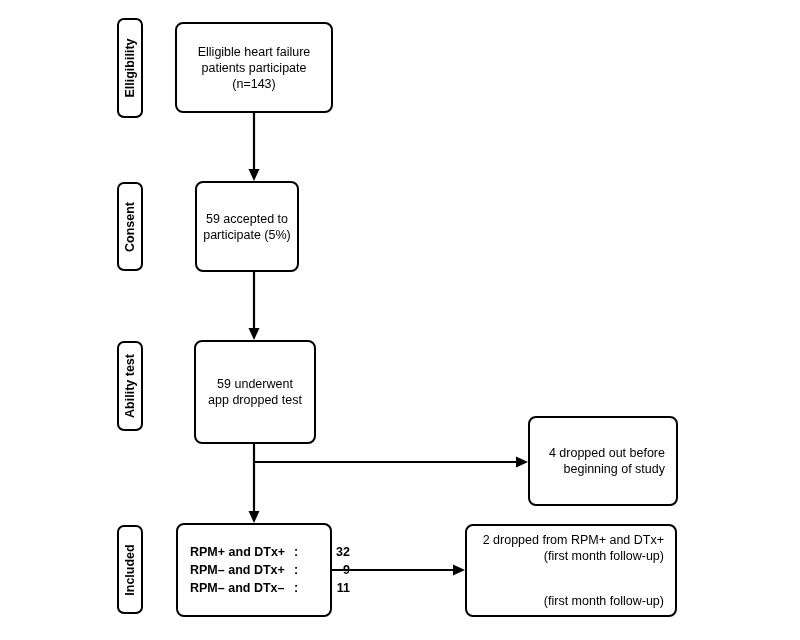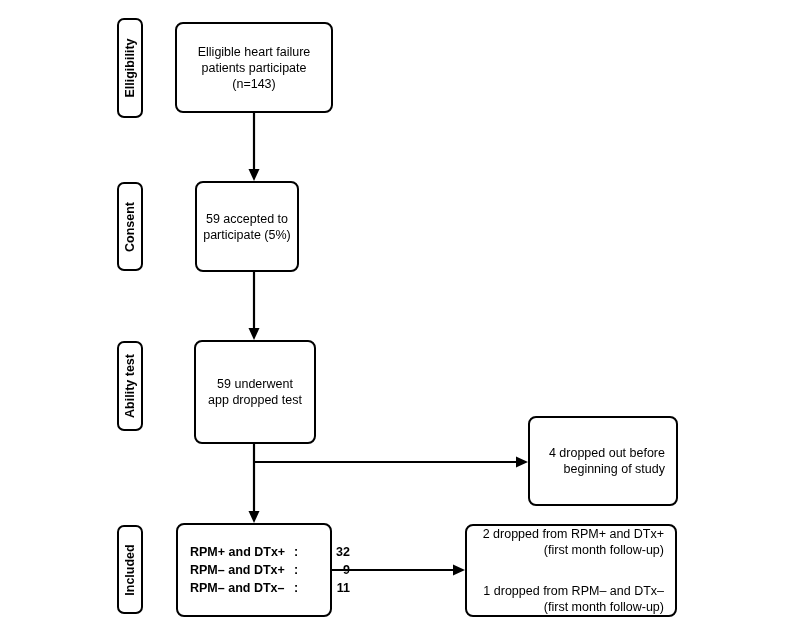--- a/index.html
+++ b/index.html
@@ -149,18 +149,17 @@
     <div>beginning of study</div>
   </div>
 
   <div class="flow-box right-align" style="left:465px; top:524px; width:212px; height:93px;gap:8px;">
     <div style="text-align:right;">
       <div>2 dropped from RPM+ and DTx+</div>
       <div>(first month follow-up)</div>
     </div>
     <div class="entry-gap"></div>
     <div style="text-align:right;">
-      <div>1 dropped from RPM– and DTx–</div>
       <div>(first month follow-up)</div>
     </div>
   </div>
 
 </div>
 
 </body></html>

